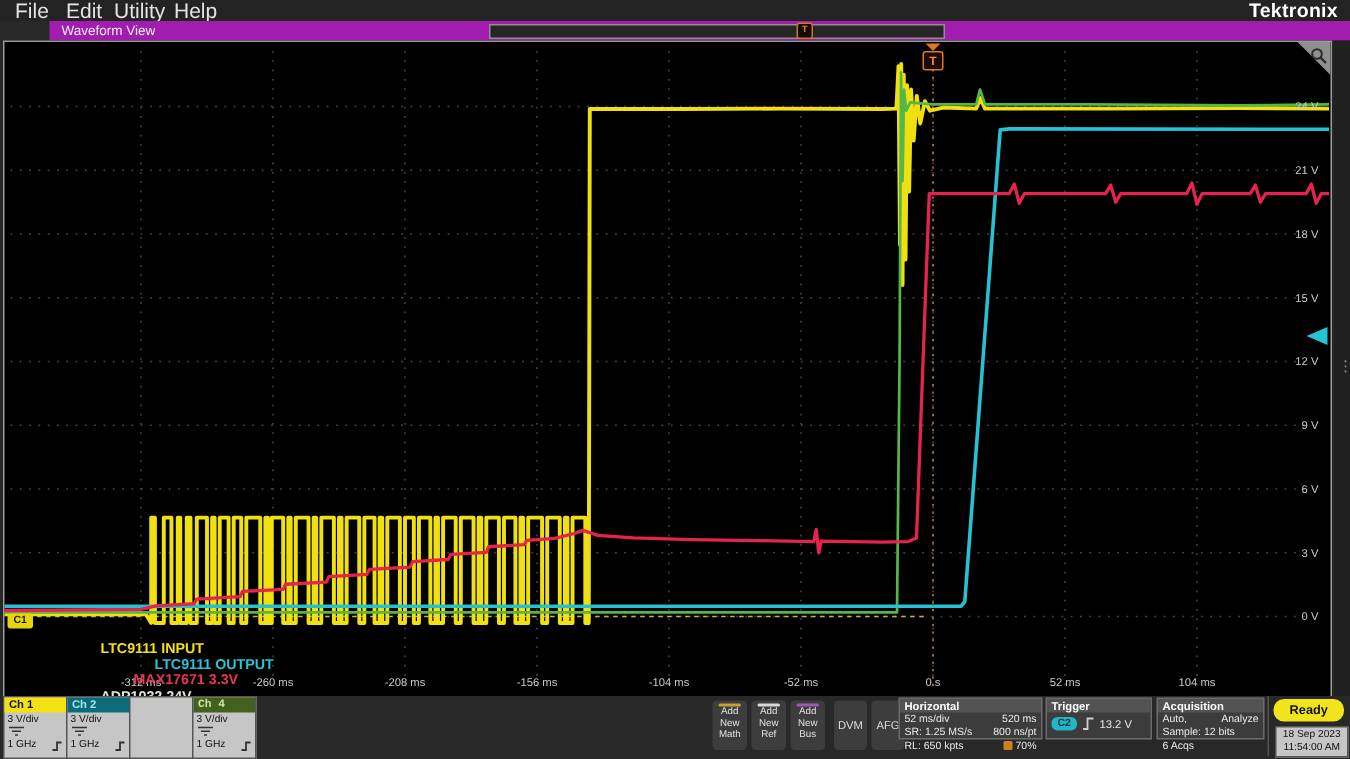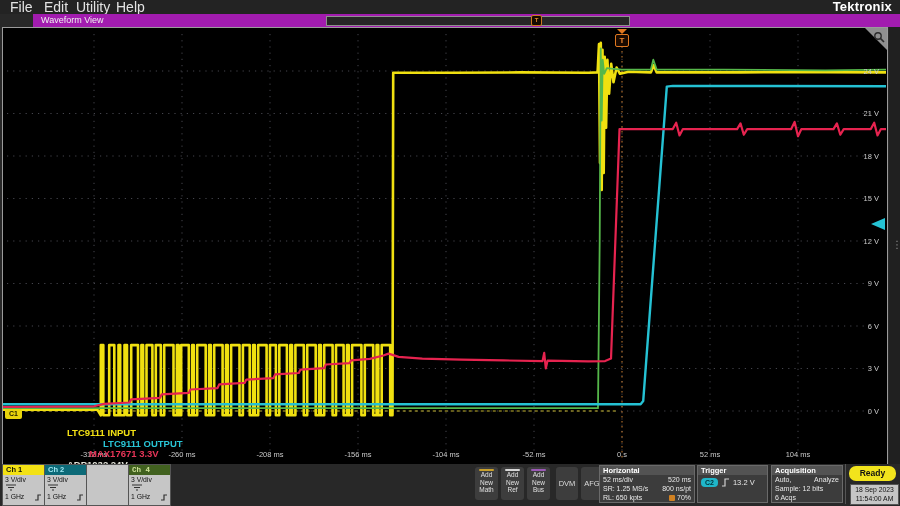--- a/index.html
+++ b/index.html
@@ -47,21 +47,21 @@
   .badge-body{padding:0 2px;font-size:6.8px;color:#111;}
   .b-scale{line-height:8px;padding-top:1px;white-space:nowrap;}
   .b-gnd{height:8px;}
   .b-bw{display:flex;justify-content:space-between;align-items:center;line-height:9px;}
   .addbtn{position:absolute;top:3px;width:23px;height:33px;background:#3d3d3d;border-radius:3px;
           color:#e0e0e0;font-size:6.5px;line-height:7.5px;text-align:center;padding-top:4px;
           box-sizing:border-box;}
   .accent{position:absolute;left:4px;top:2px;width:15px;height:2px;border-radius:1px;}
   .sqbtn{position:absolute;top:3px;width:22px;height:33px;background:#3d3d3d;border-radius:3px;
          color:#dcdcdc;font-size:7.5px;text-align:center;line-height:33px;}
-  .panel{position:absolute;top:1px;height:38px;background:#3c3c3c;border:1px solid #6a6a6a;
+  .panel{position:absolute;top:1px;height:28px;background:#3c3c3c;border:1px solid #6a6a6a;
          box-sizing:border-box;}
   .p-title{background:#535353;color:#fff;font-size:7.5px;font-weight:bold;line-height:9px;
            padding-left:3px;height:9px;}
   .p-row{display:flex;justify-content:space-between;padding:0 3px;font-size:7px;color:#e8e8e8;
          line-height:9.2px;white-space:nowrap;}
   .pan-icon{display:inline-block;width:6px;height:6px;background:#d08020;border-radius:1px;
             margin-right:2px;vertical-align:-1px;}
   .trig-body{display:flex;align-items:center;gap:3px;padding:3px 3px 0;text-align:right;}
   .c2pill{background:#1fb6c9;color:#00333a;border-radius:4px;font-size:7px;font-weight:bold;
           padding:0 4px;line-height:9px;}

